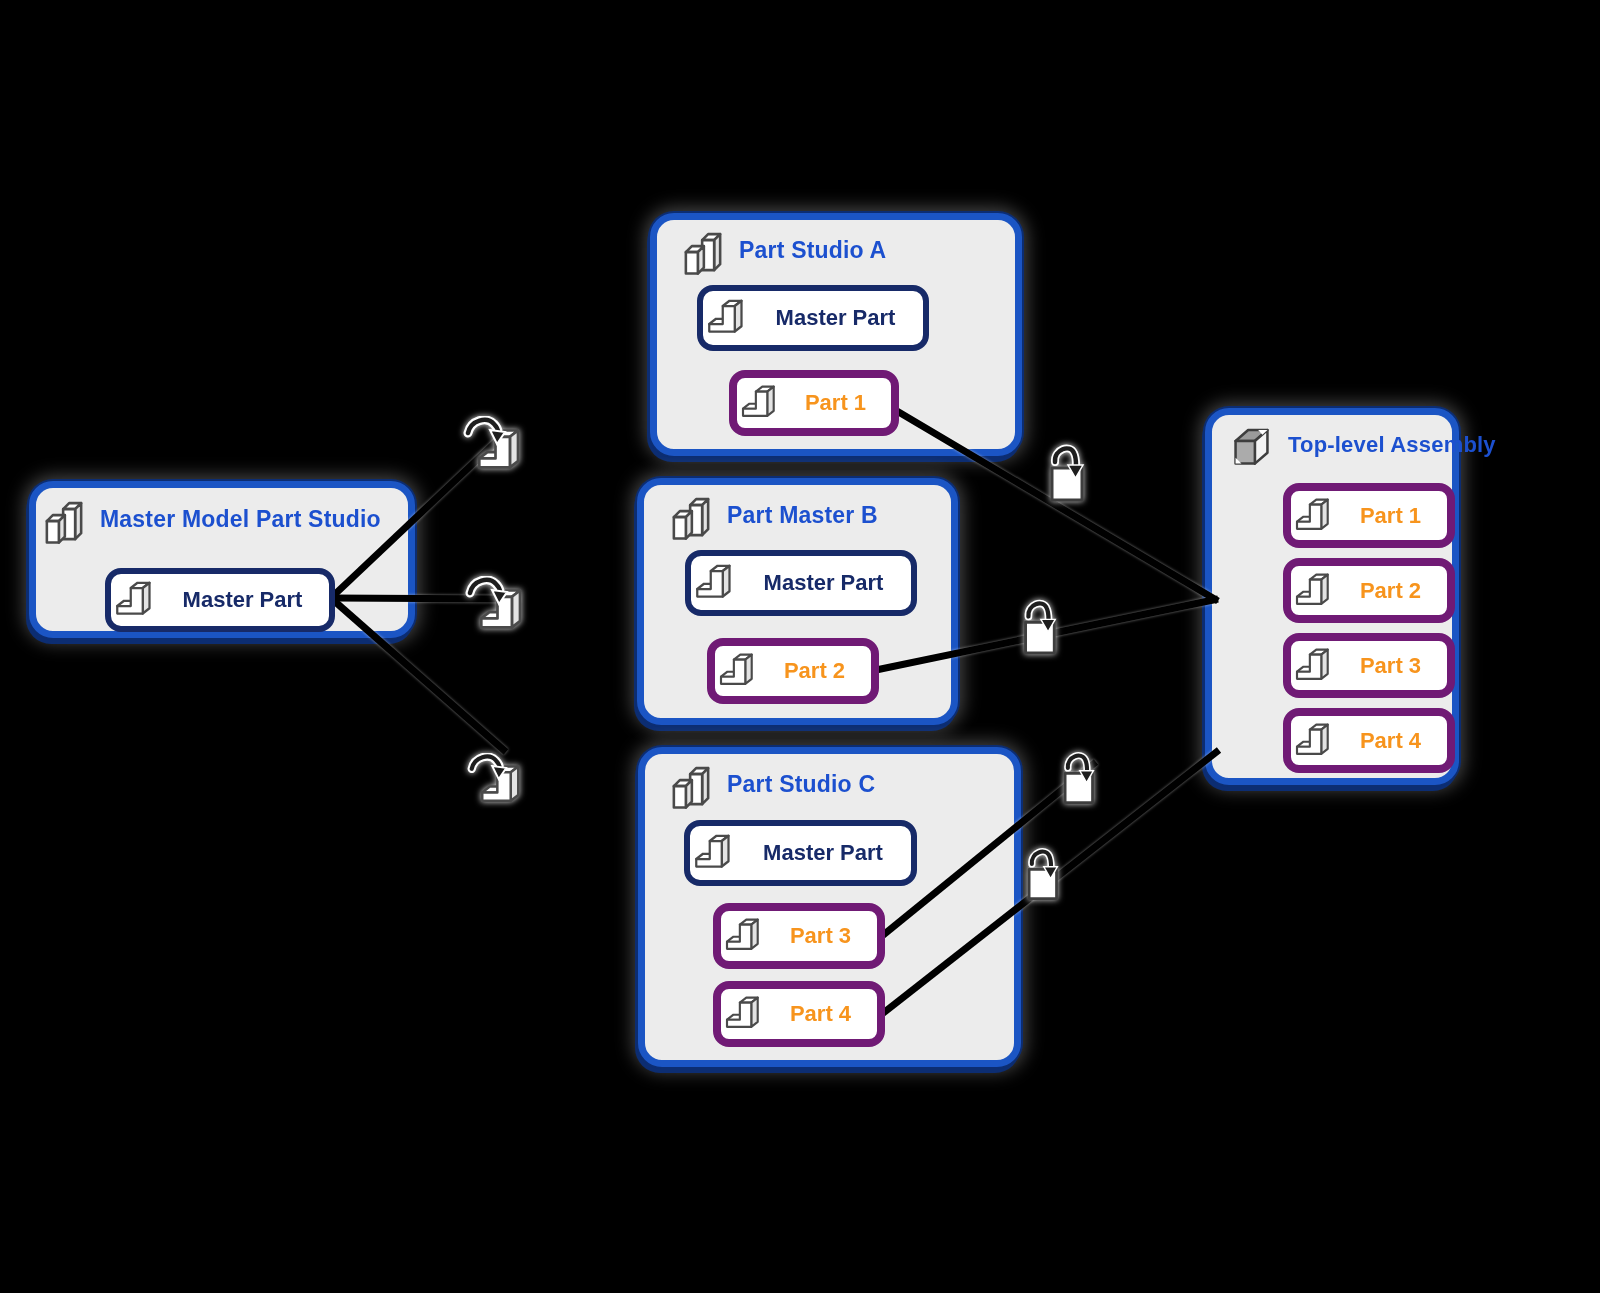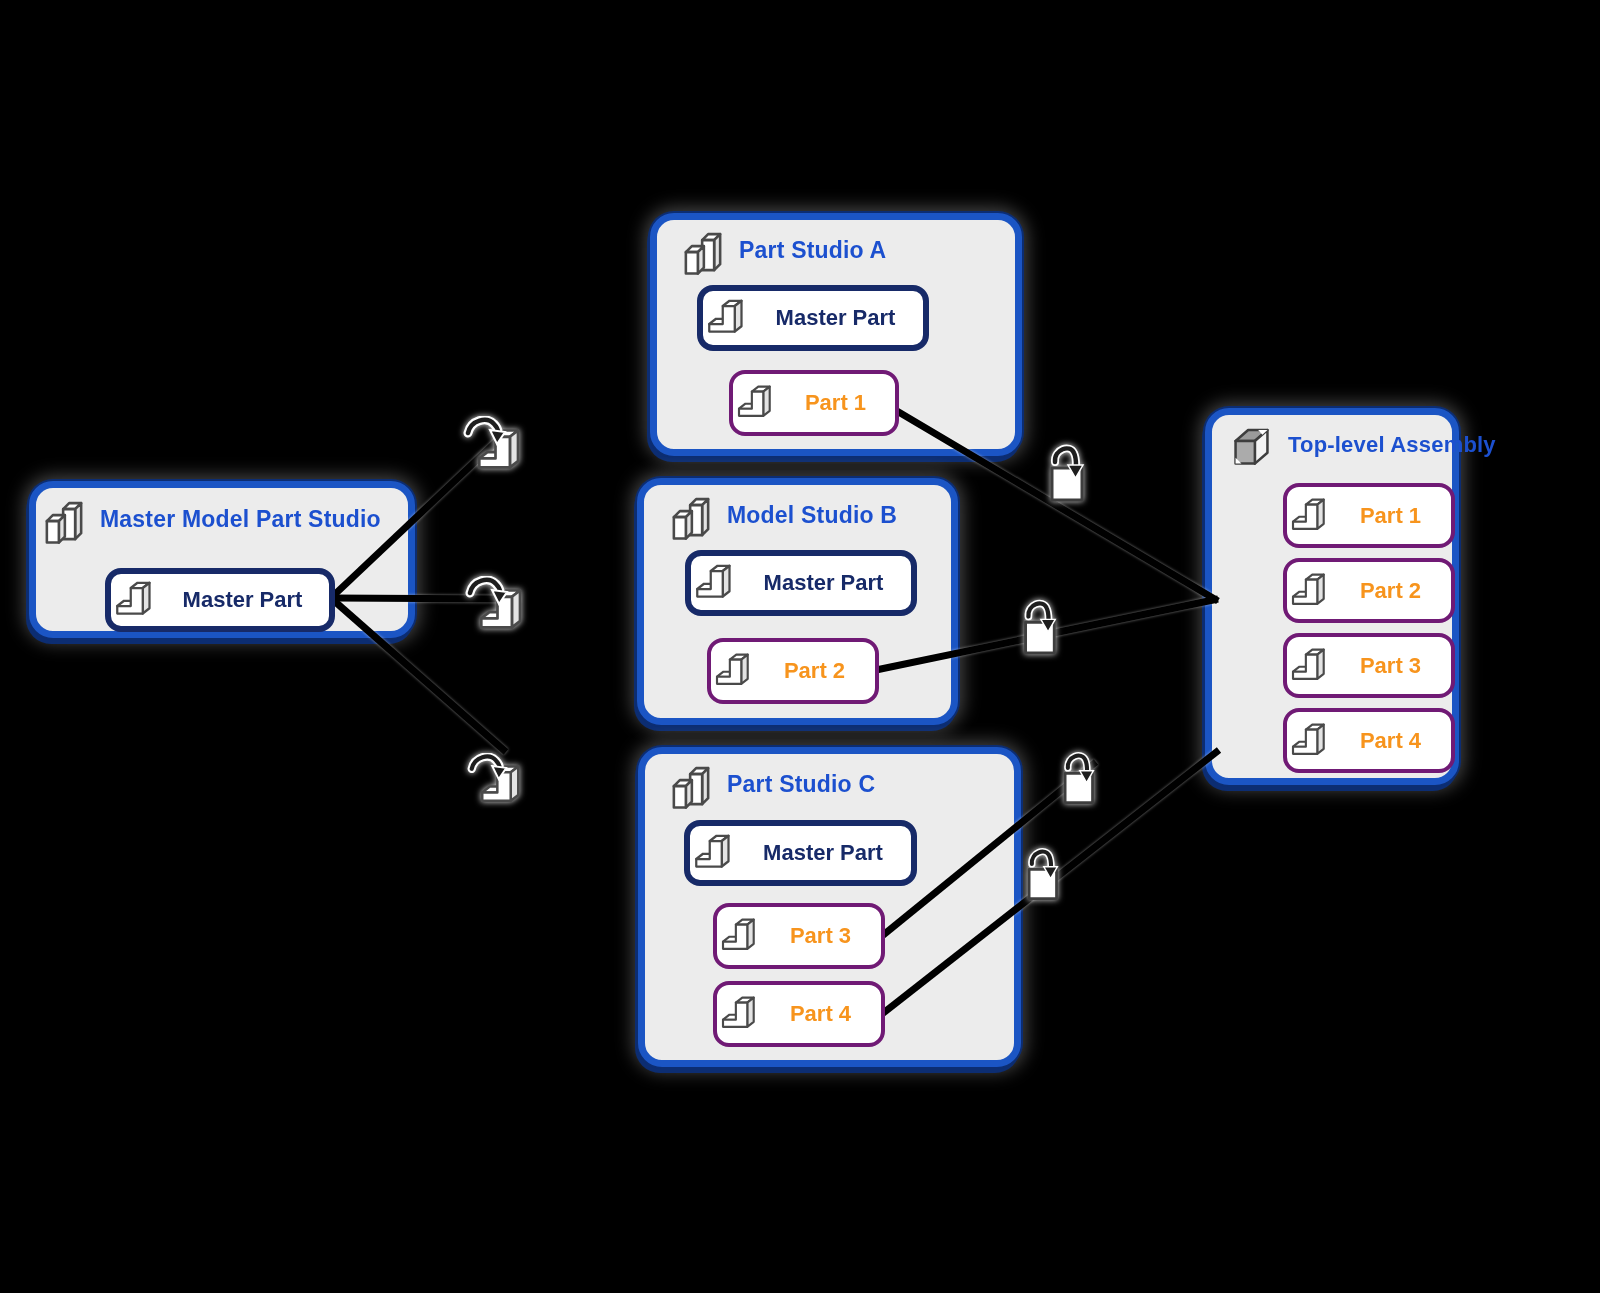--- a/index.html
+++ b/index.html
@@ -22,21 +22,21 @@
   }
   .title-icon{display:block;}
   
   .chip{
     box-sizing:border-box;display:flex;align-items:center;gap:10px;
     background:#fff;border-radius:16px;padding-left:1px;padding-right:8px;
   }
   .chip span{flex:1;text-align:center;font-size:22px;white-space:nowrap;}
   .chip-master{border:6px solid #172a68;}
   .chip-master span{color:#172a68;}
-  .chip-part{border:4px solid #701a75;}
+  .chip-part{border:8px solid #701a75;}
   .chip-part span{color:#f7941d;}
   .chip svg{flex:0 0 auto;}
   
   .float-icon{position:absolute;z-index:3;filter:drop-shadow(0 0 3px rgba(255,255,255,.85));}
   .defs{position:absolute;width:0;height:0;}
 </style>
 </head>
 <body>
 
 <div class="stage">
@@ -133,21 +133,21 @@
           <use href="#sym-part"></use>
         </svg>
       <span>Part 1</span>
     </div>
   </section>
 
   <section class="box" style="left:637px;top:478px;width:321px;height:247px;">
     <svg class="title-icon" style="left:23px;top:9px;" width="48" height="48">
         <use href="#sym-partstudio"></use>
       </svg>
-    <h2 class="box-title" style="left:83px;top:18px;">Model Studio B</h2>
+    <h2 class="box-title" style="left:83px;top:18px;">Part Master B</h2>
     <div class="chip chip-master" style="left:41px;top:65px;width:232px;height:66px;">
       <svg width="42" height="42">
           <use href="#sym-part"></use>
         </svg>
       <span>Master Part</span>
     </div>
     <div class="chip chip-part" style="left:63px;top:153px;width:172px;height:66px;">
       <svg width="40" height="40">
           <use href="#sym-part"></use>
         </svg>

